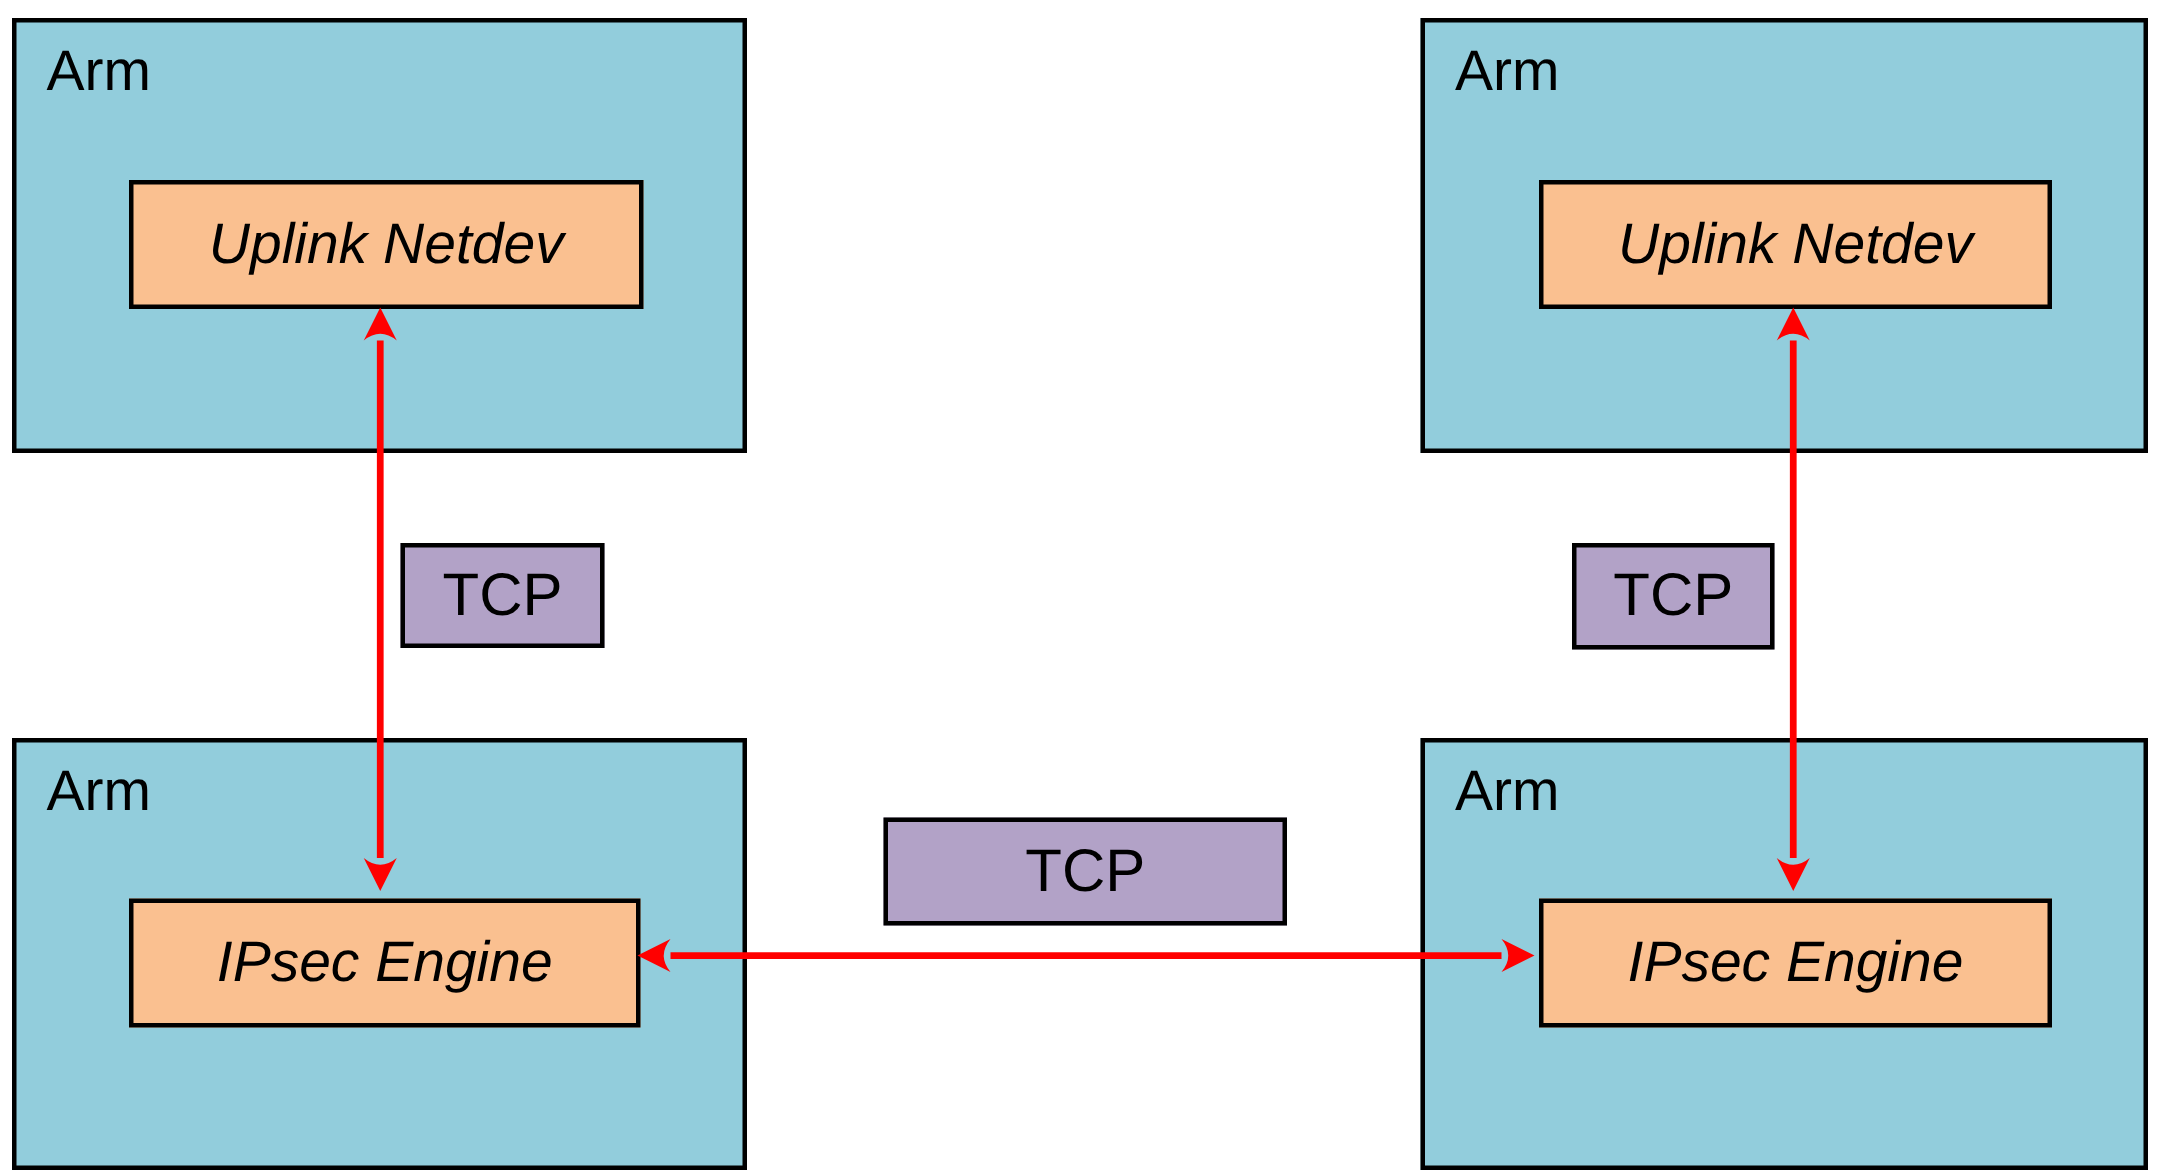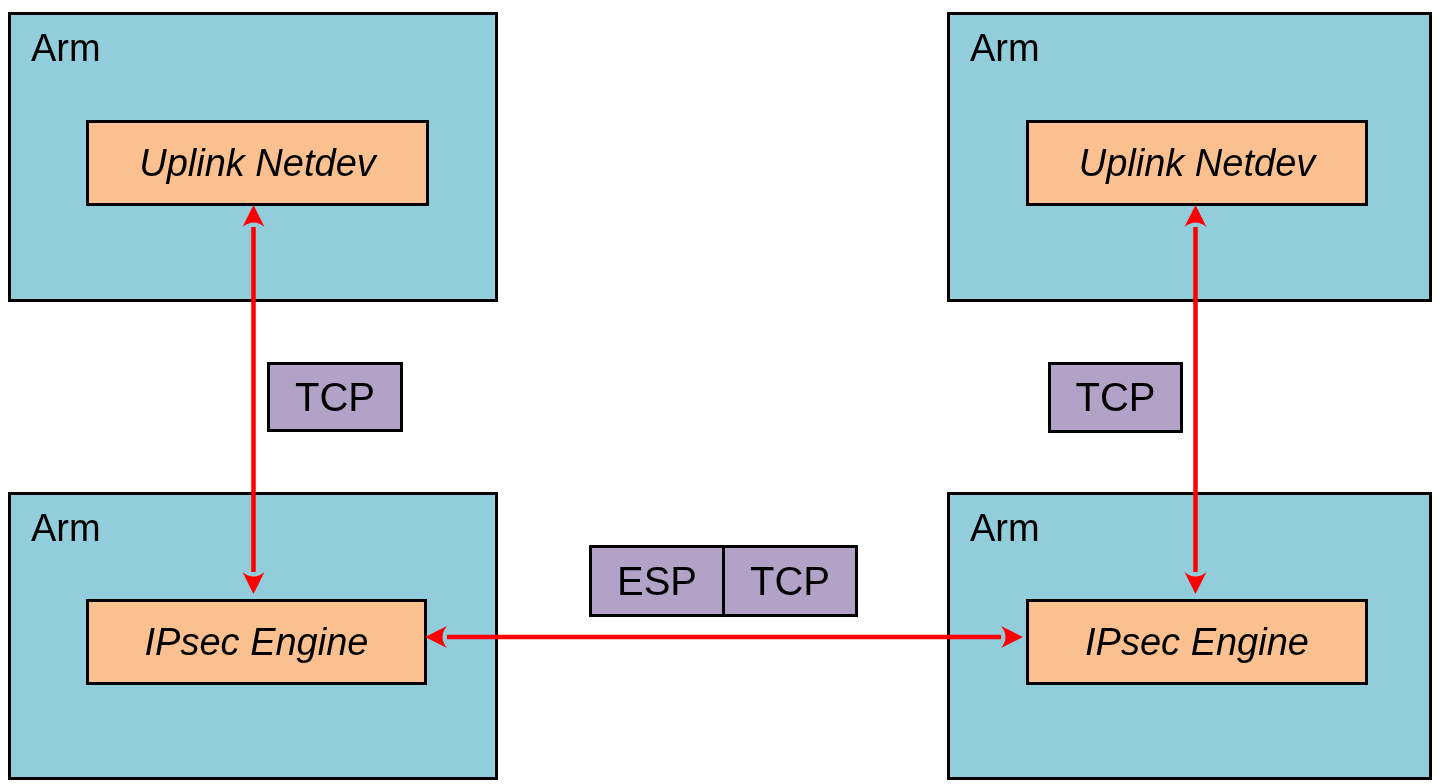--- a/index.html
+++ b/index.html
@@ -125,17 +125,16 @@
     </defs>
     <line x1="253.5" y1="227" x2="253.5" y2="572" marker-start="url(#ah-start)" marker-end="url(#ah-end)"></line>
     <line x1="1195.5" y1="227" x2="1195.5" y2="572" marker-start="url(#ah-start)" marker-end="url(#ah-end)"></line>
     <line x1="447" y1="637" x2="1001" y2="637" marker-start="url(#ah-start)" marker-end="url(#ah-end)"></line>
   </svg>
 
   <div class="proto" id="tcp-left">TCP</div>
   <div class="proto" id="tcp-right">TCP</div>
 
   <div class="proto-pair">
-    <div class="proto-cell">ESP</div>
     <div class="proto-cell">TCP</div>
   </div>
 
 </div>
 
 </body></html>

